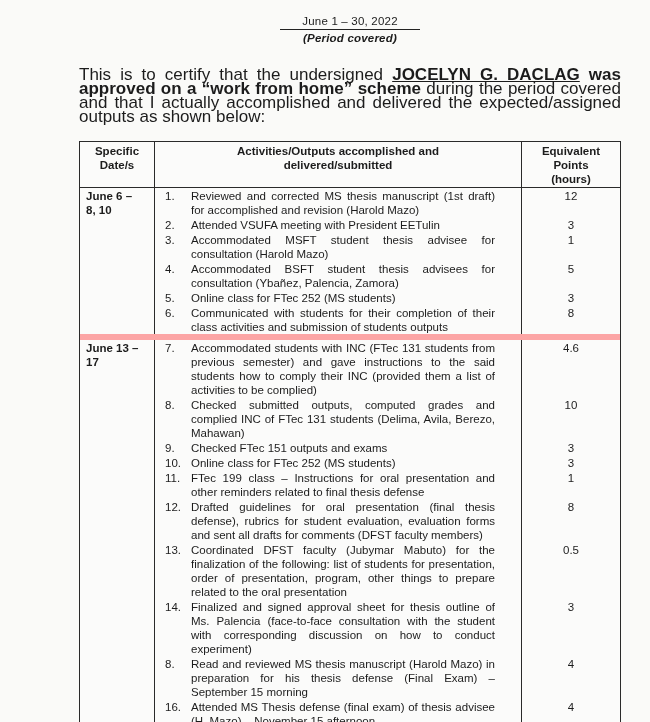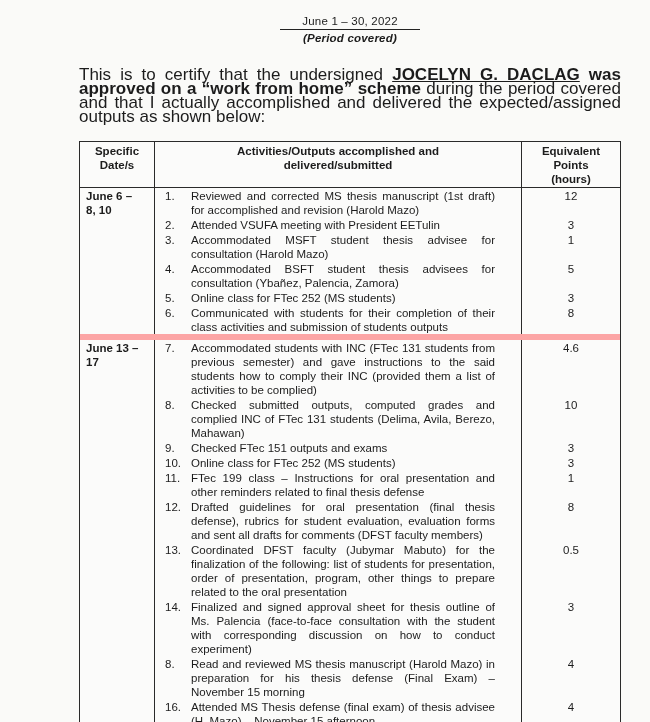--- a/index.html
+++ b/index.html
@@ -194,21 +194,21 @@
               <div class="item">
     <div class="item-body">
       <span class="item-no">14.</span>
       <div class="item-text">Finalized and signed approval sheet for thesis outline of Ms. Palencia (face-to-face consultation with the student with corresponding discussion on how to conduct experiment)</div>
     </div>
     <div class="item-points">3</div>
   </div>
               <div class="item">
     <div class="item-body">
       <span class="item-no">8.</span>
-      <div class="item-text">Read and reviewed MS thesis manuscript (Harold Mazo) in preparation for his thesis defense (Final Exam) – November 15 morning</div>
+      <div class="item-text">Read and reviewed MS thesis manuscript (Harold Mazo) in preparation for his thesis defense (Final Exam) – September 15 morning</div>
     </div>
     <div class="item-points">4</div>
   </div>
               <div class="item">
     <div class="item-body">
       <span class="item-no">16.</span>
       <div class="item-text">Attended MS Thesis defense (final exam) of thesis advisee (H. Mazo) – November 15 afternoon</div>
     </div>
     <div class="item-points">4</div>
   </div>

